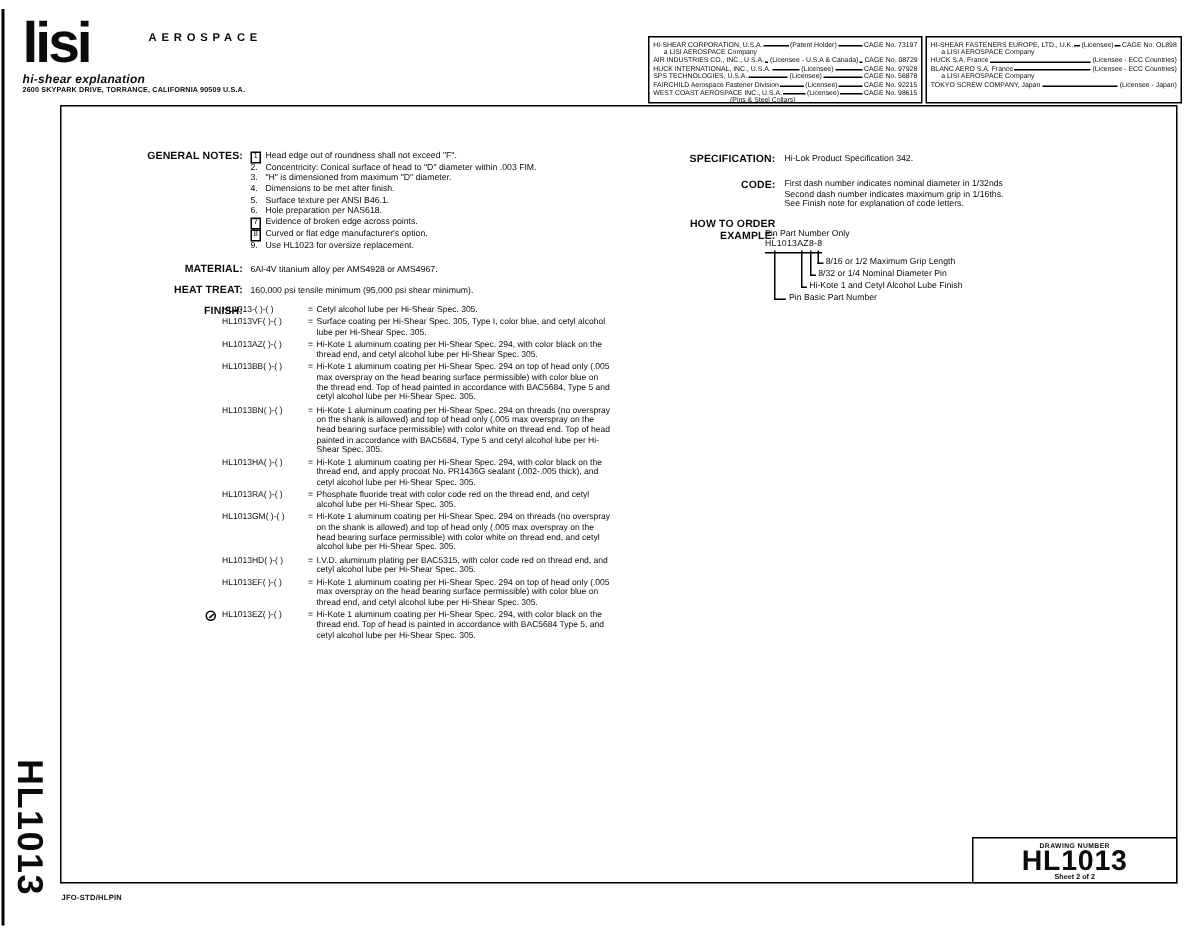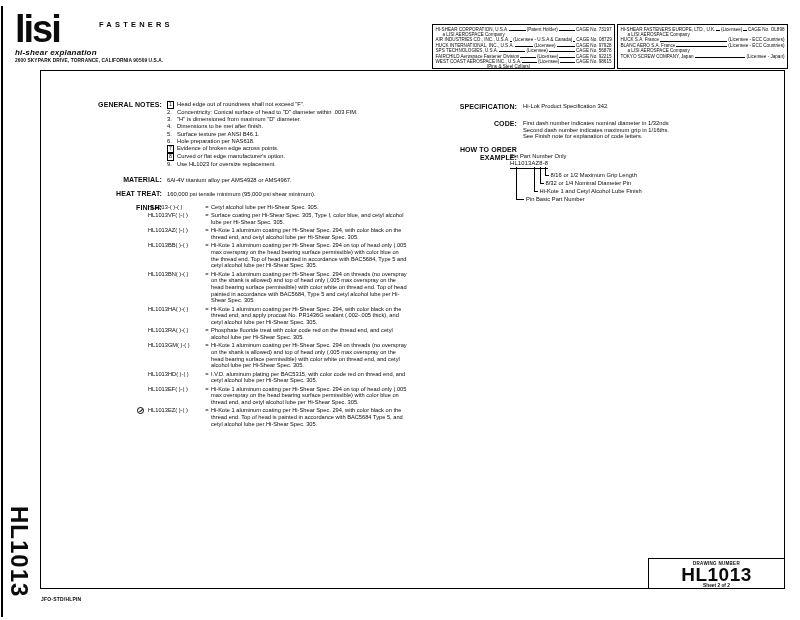--- a/index.html
+++ b/index.html
@@ -78,21 +78,21 @@
 </style>
 </head>
 <body>
 
 <div class="abs scan-edge"></div>
 
 <div class="abs sheet-border"></div>
 
 <div class="abs logo">
   <div class="brand">lisi</div>
-  <div class="brand-sub">FASTENERS</div>
+  <div class="brand-sub">AEROSPACE</div>
   <div class="logo-company">hi-shear explanation</div>
   <div class="logo-address">2600 SKYPARK DRIVE, TORRANCE, CALIFORNIA 90509 U.S.A.</div>
 </div>
 
 <div id="lic-left" class="abs lic-table lic-left">
     <div class="lic-row">
       <span class="seg">HI-SHEAR CORPORATION, U.S.A.</span>
       <span class="leader"></span>
       <span class="seg">(Patent Holder)</span>
       <span class="leader"></span>

